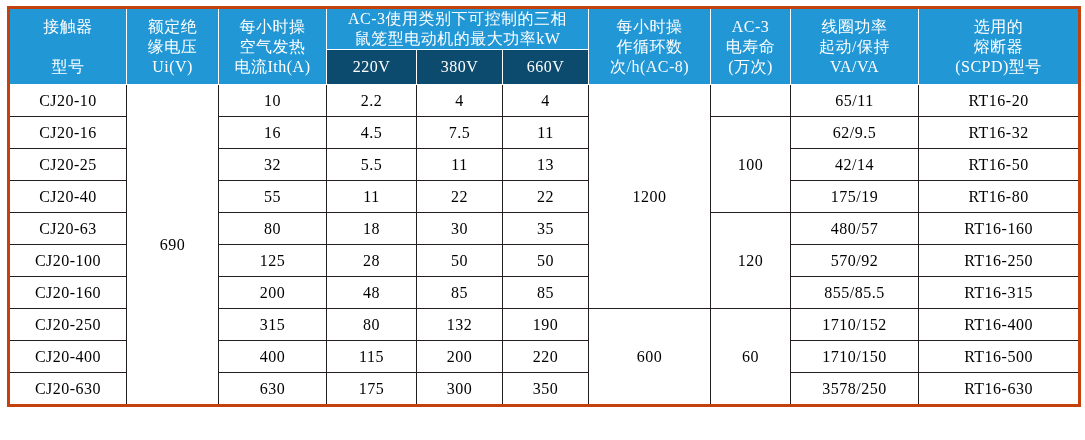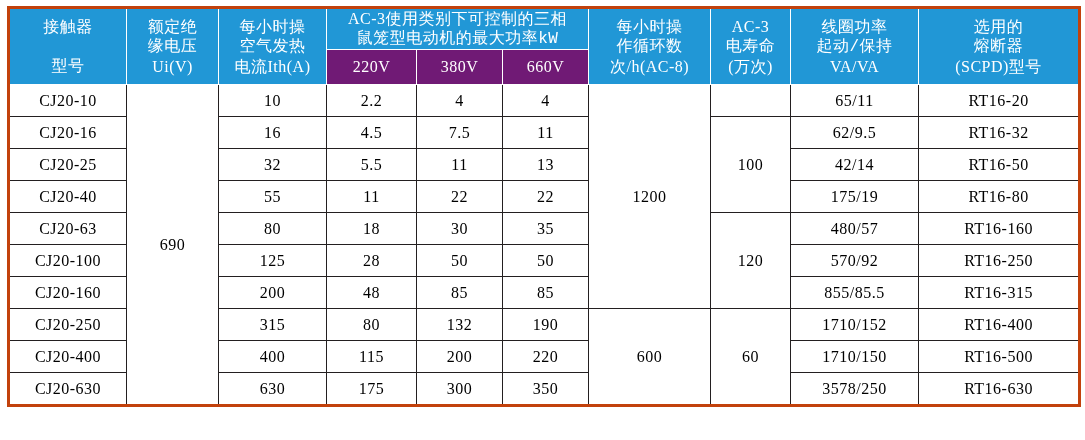--- a/index.html
+++ b/index.html
@@ -40,24 +40,24 @@
     background: #2197d6;
     color: #ffffff;
     font-size: 16.5px;
     letter-spacing: 1px;
     border-color: #ffffff !important;
   }
   .hdr-outer-l { border-left-color: #231f20 !important; }
   .hdr-outer-r { border-right-color: #231f20 !important; }
   .hdr-outer-t { border-top-color: #231f20 !important; }
   .hdr .l1 { display: block; }
-  .hdr .l2 { display: block; font-family: Liberation Mono, monospace; }
+  .hdr .l2 { display: block; }
   .hdr .l3 { display: block; }
   .hdr-sub {
-    background: #701a75;
+    background: #0c4a6e;
     color: #ffffff;
     font-size: 15.5px;
     letter-spacing: 0.5px;
     border-color: #ffffff !important;
   }
   .body-cell {
     height: 31px;
     font-size: 16px;
     letter-spacing: 0.6px;
   }

